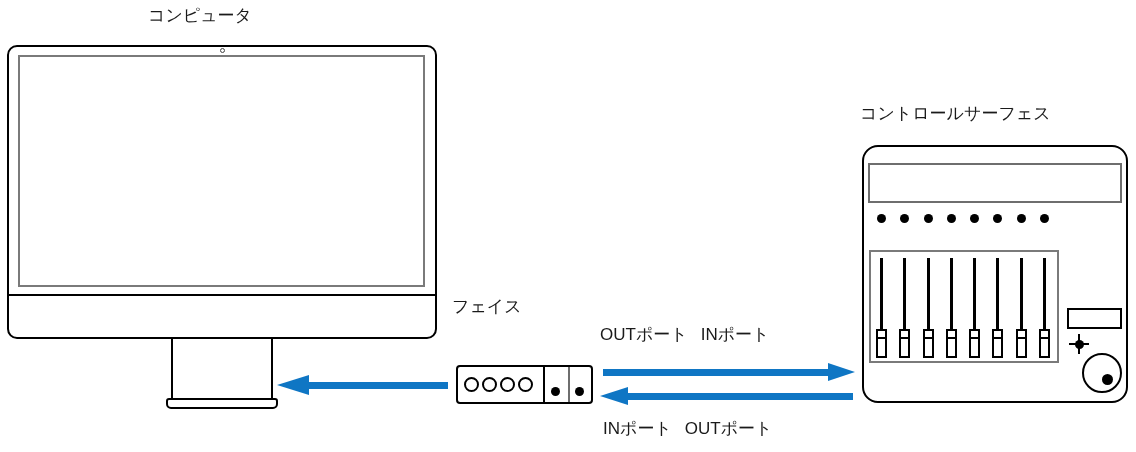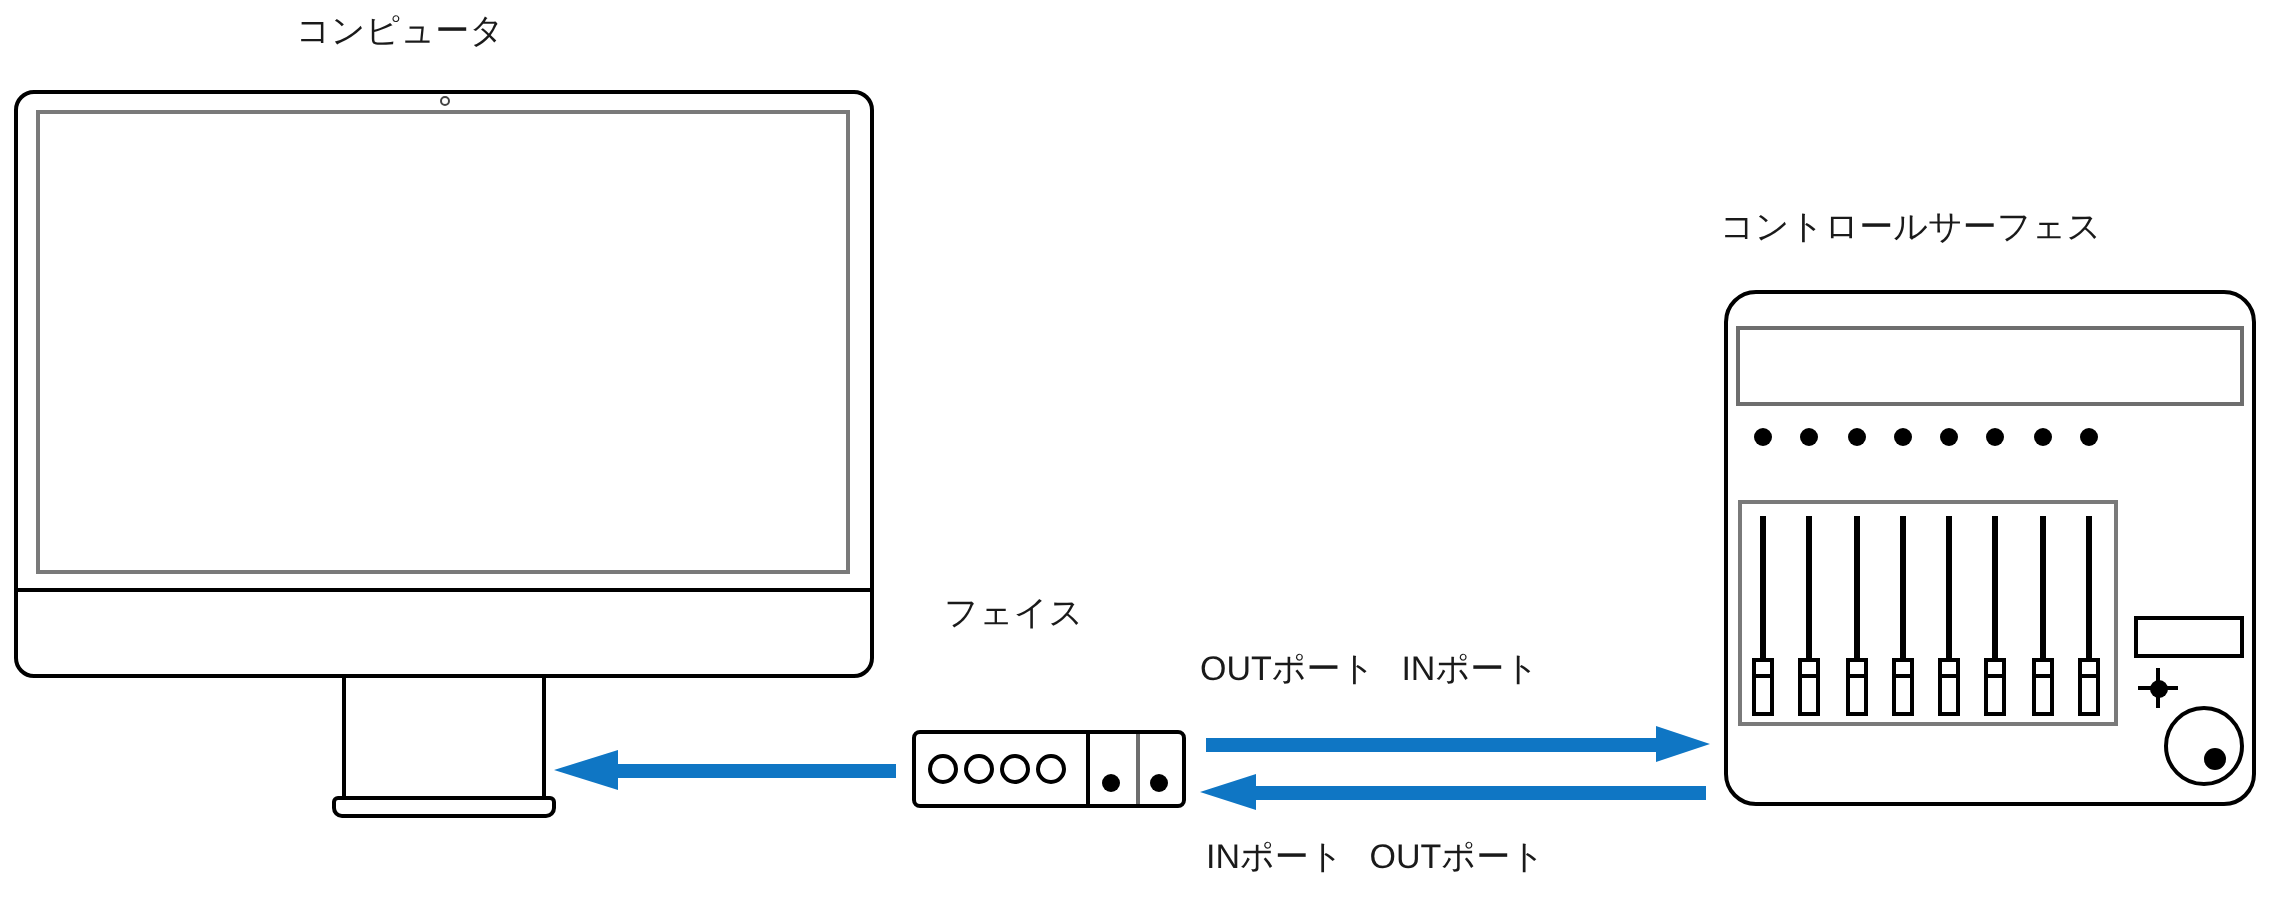--- a/index.html
+++ b/index.html
@@ -23,21 +23,21 @@
   .arrow-shaft{background:var(--arrow,#0f76c4);height:7px;}
   .arrow-left-head{left:277px;top:375px;width:0;height:0;border-top:10px solid transparent;border-bottom:10px solid transparent;border-right:32px solid var(--arrow,#0f76c4);}
   .arrow-left-shaft{left:308px;top:381.5px;width:140px;}
   .arrow-top-shaft{left:603px;top:368.5px;width:225px;}
   .arrow-top-head{left:828px;top:362.5px;width:0;height:0;border-top:9.5px solid transparent;border-bottom:9.5px solid transparent;border-left:27px solid var(--arrow,#0f76c4);}
   .arrow-bot-head{left:600px;top:386.5px;width:0;height:0;border-top:9.5px solid transparent;border-bottom:9.5px solid transparent;border-right:28px solid var(--arrow,#0f76c4);}
   .arrow-bot-shaft{left:628px;top:392.5px;width:225px;}
 
   
   .midi-label{left:452px;top:292px;}
-  .midi-label .line2{display:block;margin-left:20px;}
+  .midi-label .line2{display:block;}
   .midi-box{left:456px;top:365px;width:137px;height:39px;border:2px solid #000;border-radius:4px;background:#fff;box-sizing:border-box;}
   .midi-jacks{left:6px;top:10px;display:flex;gap:3px;}
   .midi-jack{width:15px;height:15px;border:2px solid #000;border-radius:50%;box-sizing:border-box;background:#fff;}
   .midi-div1{left:85px;top:0;width:2px;height:35px;background:#000;}
   .midi-div2{left:110px;top:0;width:2px;height:35px;background:#6e6e6e;}
   .midi-dot{width:9px;height:9px;border-radius:50%;background:#000;}
   .midi-dot1{left:93px;top:20px;}
   .midi-dot2{left:117px;top:20px;}
 
   

